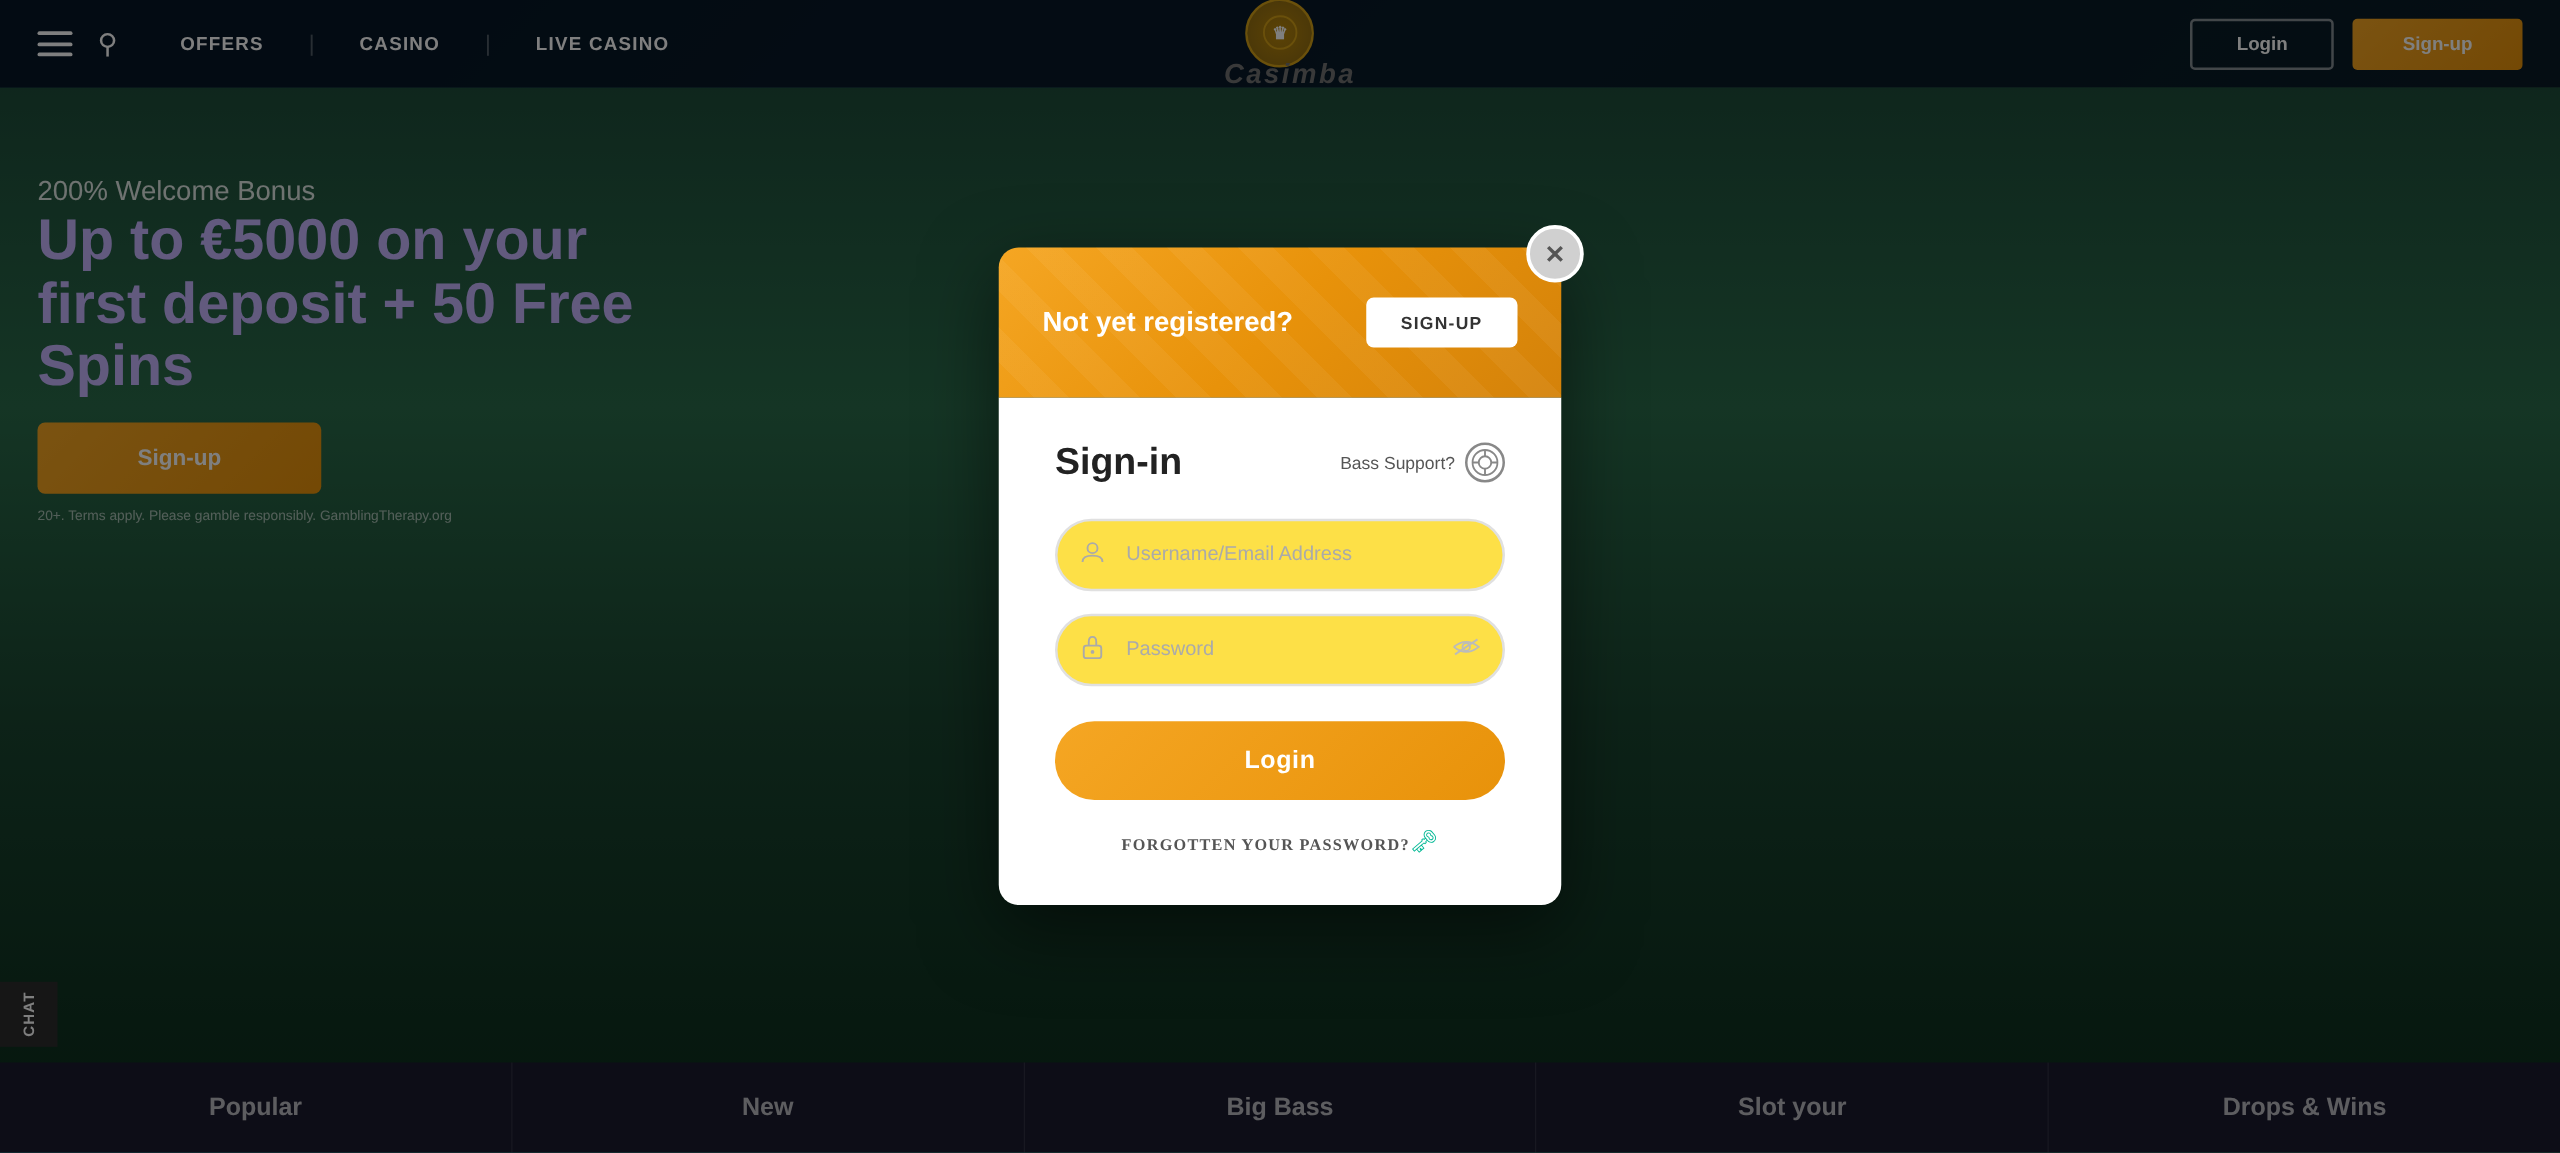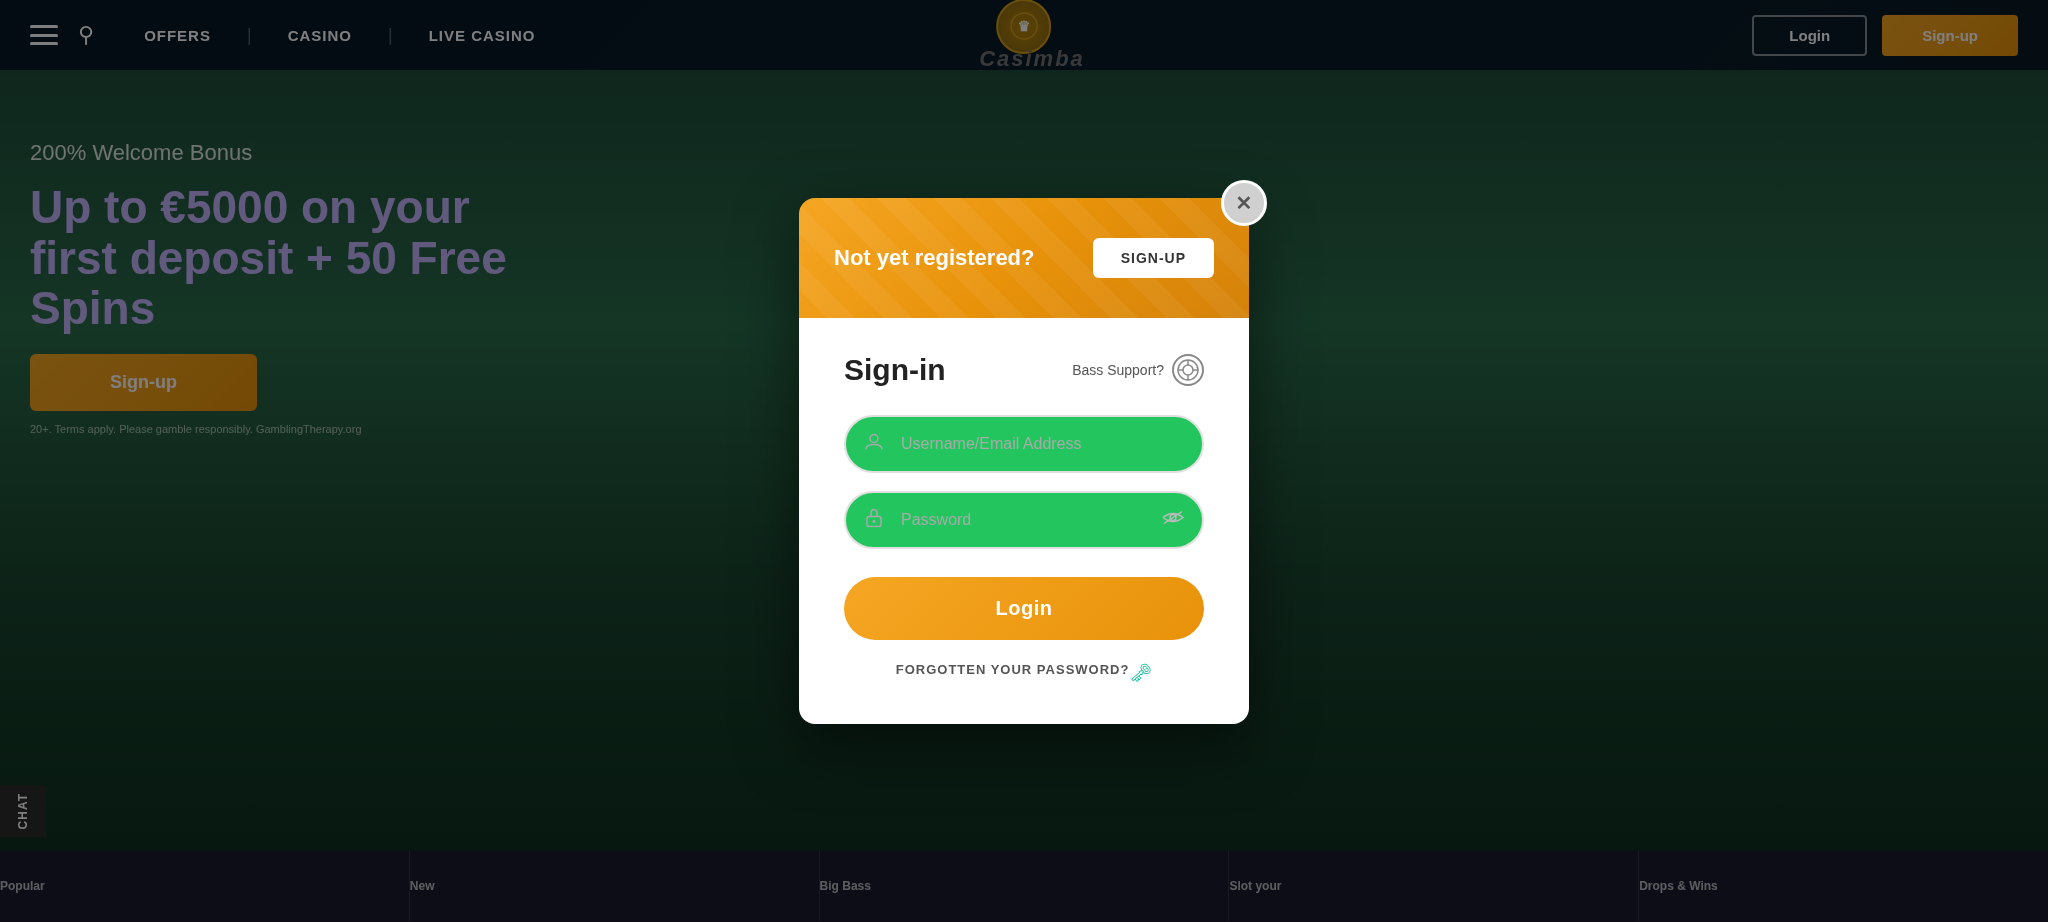--- a/index.html
+++ b/index.html
@@ -174,21 +174,21 @@
       top: 140px;
       left: 30px;
       z-index: 2;
       max-width: 500px;
     }
 
     .promo-sub {
       color: rgba(255,255,255,0.85);
       font-size: 22px;
       font-weight: 400;
-      margin-bottom: 16px;
+      margin-bottom: 0;
     }
 
     .promo-main {
       color: #c4b5fd;
       font-size: 46px;
       font-weight: 900;
       line-height: 1.1;
       margin-bottom: 20px;
     }
 
@@ -339,21 +339,21 @@
       margin-bottom: 18px;
     }
 
     .input-field {
       width: 100%;
       padding: 18px 50px 18px 55px;
       border: 2px solid #e0e0e0;
       border-radius: 50px;
       font-size: 16px;
       color: #555;
-      background: #22c55e;
+      background: #fde047;
       outline: none;
     }
 
     .input-field::placeholder {
       color: #aaa;
     }
 
     .input-icon-left {
       position: absolute;
       left: 20px;
@@ -384,23 +384,24 @@
       font-weight: 700;
       cursor: pointer;
       margin-top: 10px;
       margin-bottom: 22px;
       letter-spacing: 0.5px;
     }
 
     .forgot-password {
       text-align: center;
       display: flex;
-      align-items: flex-start;
+      align-items: flex-end;
       justify-content: center;
       gap: 0;
+      font-family: Liberation Serif, serif;
     }
 
     .forgot-text {
       color: #555;
       font-size: 13px;
       font-weight: 600;
       letter-spacing: 1px;
       text-transform: uppercase;
     }
 
@@ -418,22 +419,23 @@
       height: 72px;
       background: #1a1a2e;
       display: flex;
       z-index: 5;
     }
 
     .bottom-nav-item {
       flex: 1;
       display: flex;
       align-items: center;
+      justify-content: center;
       color: rgba(255,255,255,0.7);
-      font-size: 12px;
+      font-size: 20px;
       font-weight: 600;
       cursor: pointer;
       border-right: 1px solid rgba(255,255,255,0.1);
     }
 
     .bottom-nav-item:last-child {
       border-right: none;
     }
 
     

